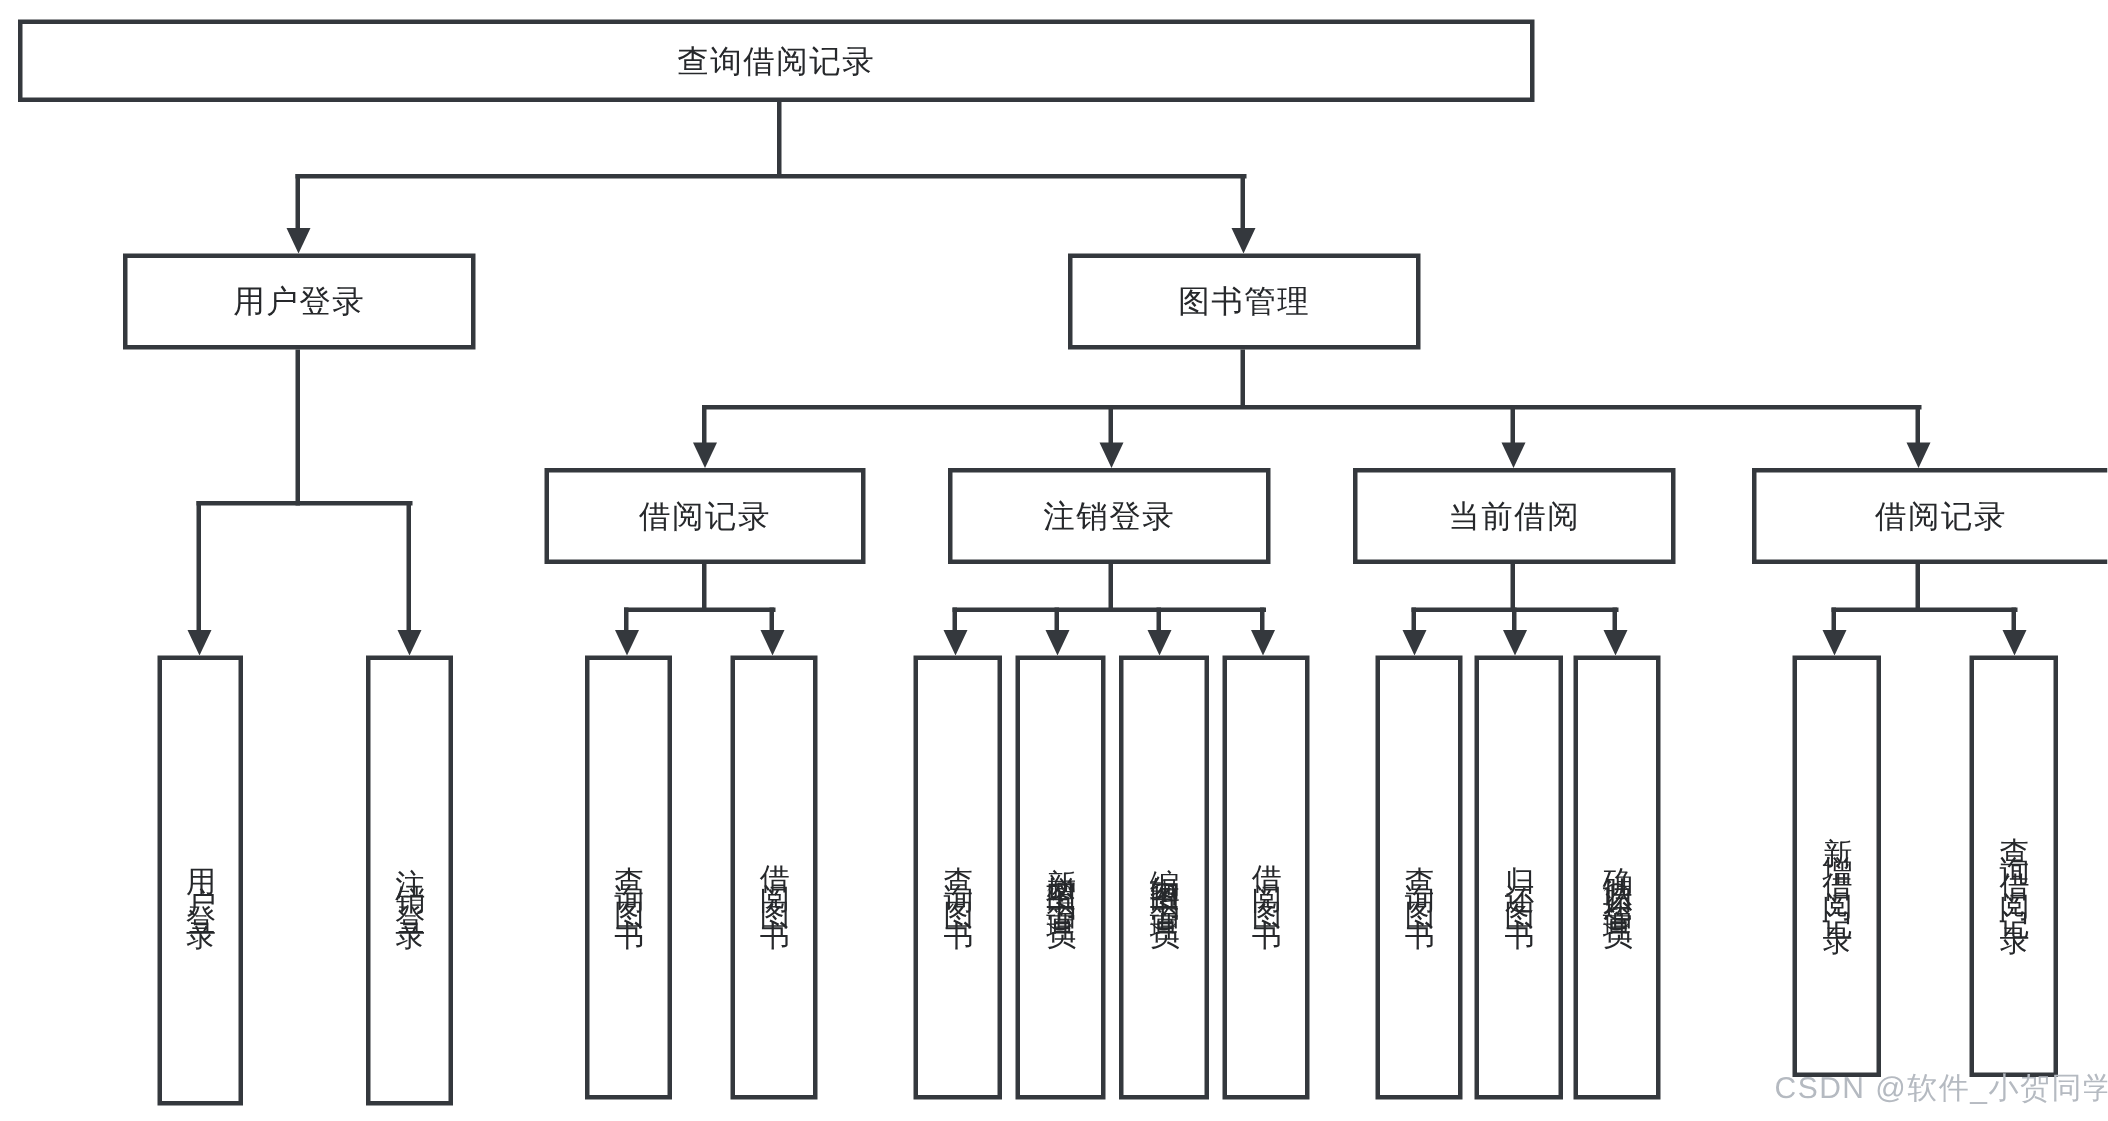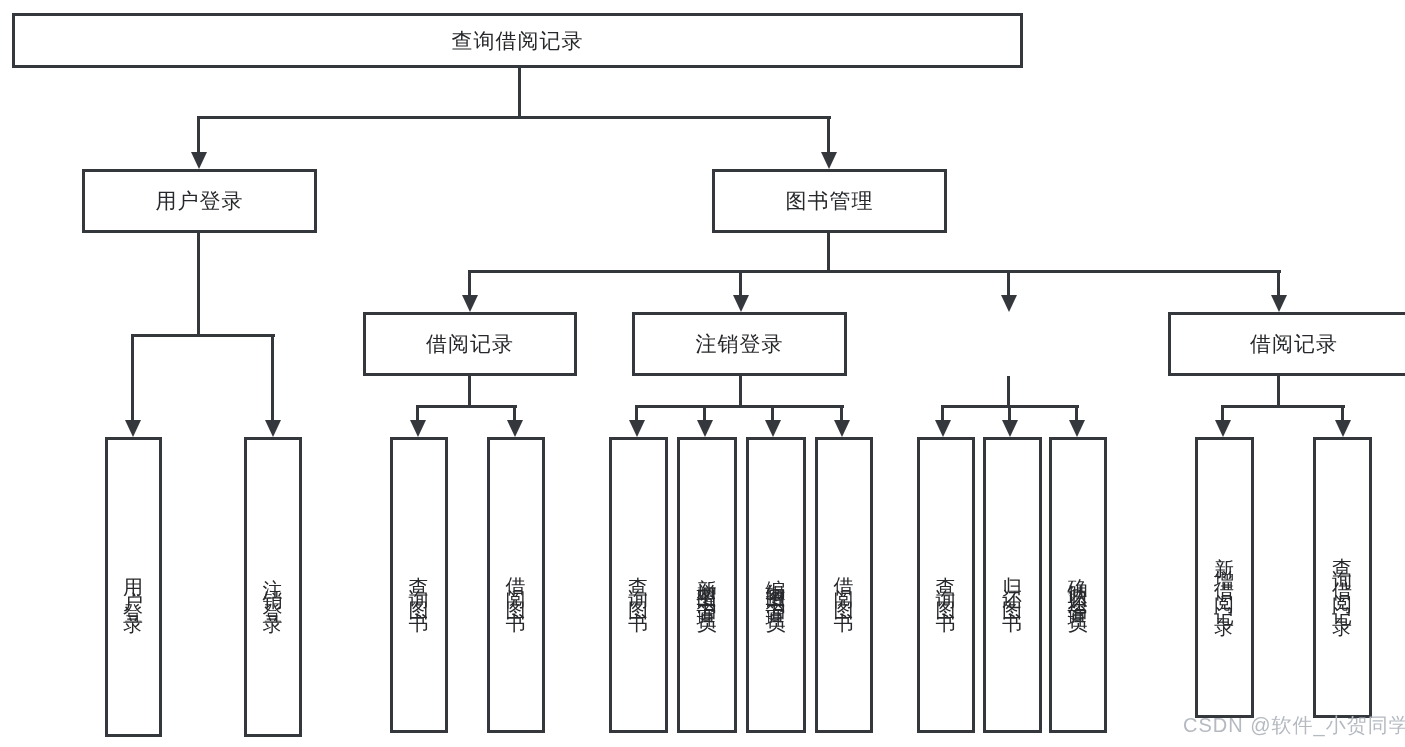--- a/index.html
+++ b/index.html
@@ -91,20 +91,21 @@
   <div class="arrow" style="left:462px;top:295px;"></div>
   <div class="v" style="left:739px;top:270px;height:28px;"></div>
   <div class="arrow" style="left:733px;top:295px;"></div>
   <div class="v" style="left:1007px;top:270px;height:28px;"></div>
   <div class="arrow" style="left:1001px;top:295px;"></div>
   <div class="v" style="left:1277px;top:270px;height:28px;"></div>
   <div class="arrow" style="left:1271px;top:295px;"></div>
 
   <div class="box" style="left:363px;top:312px;width:214px;height:64px;">借阅记录</div>
   <div class="box" style="left:632px;top:312px;width:215px;height:64px;">注销登录</div>
+  <div class="box" style="left:902px;top:312px;width:215px;height:64px;">当前借阅</div>
   <div class="box" style="left:1168px;top:312px;width:252px;height:64px;text-align:center;">借阅记录</div>
 
   <div class="v" style="left:468px;top:376px;height:32px;"></div>
   <div class="h" style="left:416px;top:405px;width:101px;"></div>
   <div class="v" style="left:416px;top:405px;height:18px;"></div>
   <div class="arrow" style="left:410px;top:420px;"></div>
   <div class="v" style="left:513px;top:405px;height:18px;"></div>
   <div class="arrow" style="left:507px;top:420px;"></div>
 
   <div class="v" style="left:739px;top:376px;height:32px;"></div>

